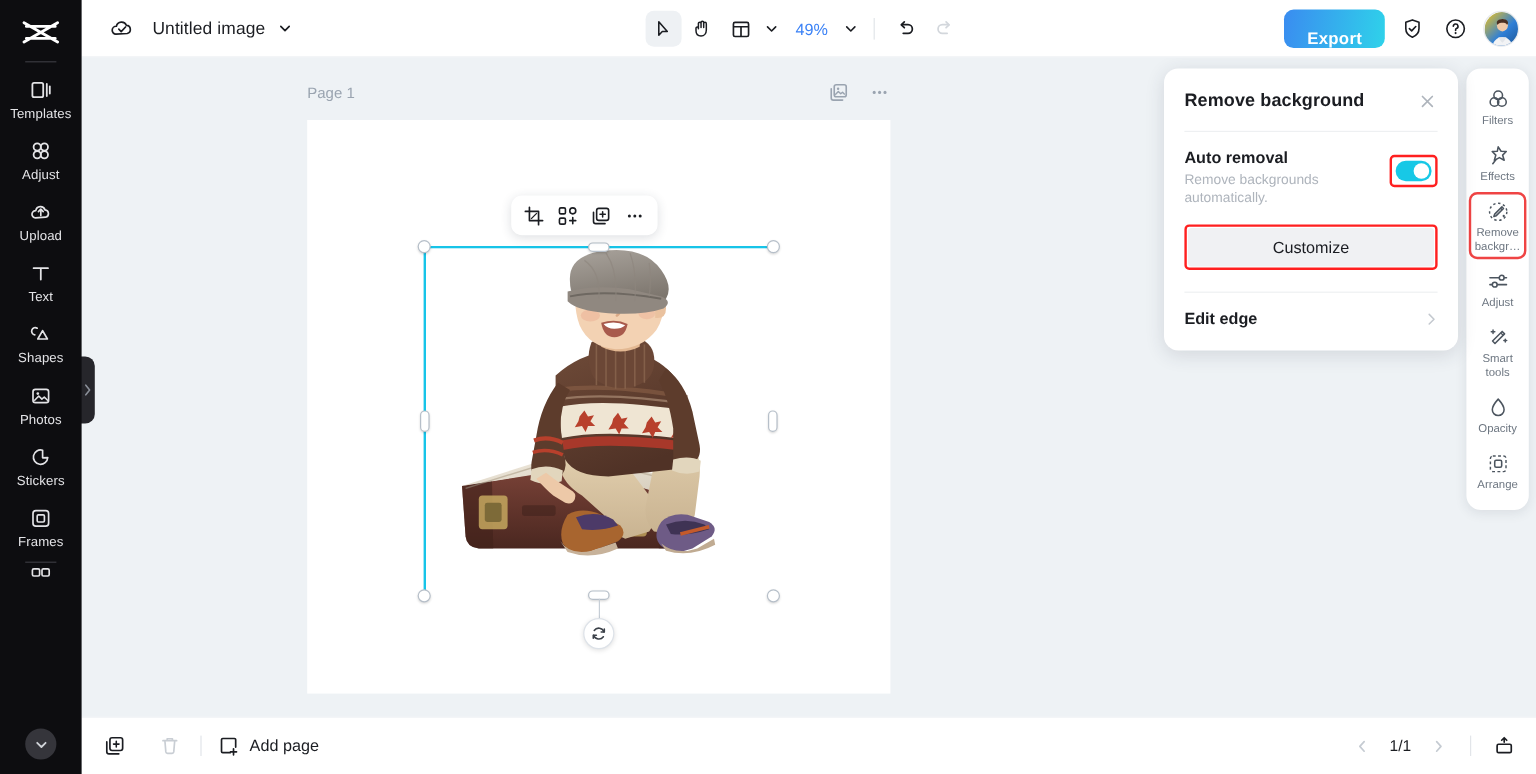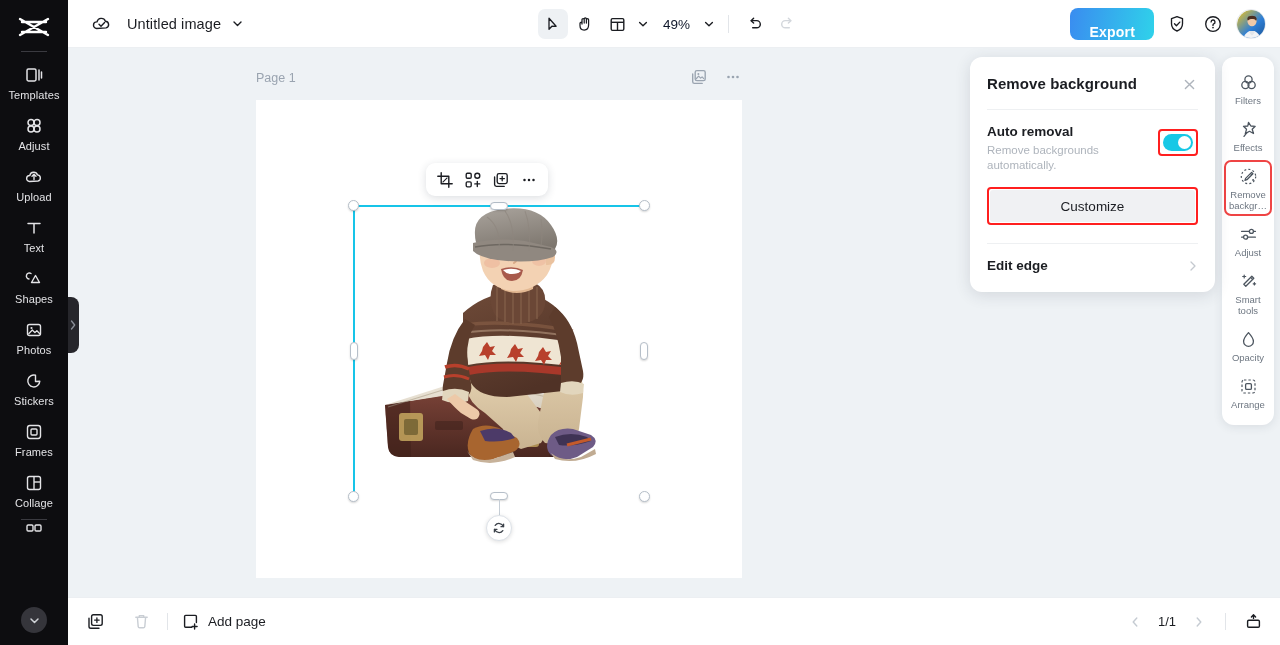--- a/index.html
+++ b/index.html
@@ -57,21 +57,21 @@
   .doc-caret { margin-left: 10px; cursor: pointer; display:flex; }
 
   .tb-center { position: absolute; left: 470px; top: 0; height: 48px; display: flex; align-items: center; gap: 2px; }
   .tb-btn {
     width: 30px; height: 30px; border-radius: 7px;
     display: flex; align-items: center; justify-content: center; cursor: pointer;
     background: transparent;
   }
   .tb-btn.active { background: #eef1f4; }
   .tb-caret { width: 17px; height: 26px; display: flex; align-items: center; justify-content: center; cursor: pointer; }
-  .zoom-val { font-size: 13.5px; color: #0f172a; margin-left: 10px; cursor: default; }
+  .zoom-val { font-size: 13.5px; color: #3b82f6; margin-left: 10px; cursor: default; }
   .tb-sep { width: 1px; height: 18px; background: #e2e5e9; margin: 0 9px; }
 
   .tb-right { position: absolute; right: 14px; top: 0; height: 48px; display: flex; align-items: center; gap: 10px; }
   .export-btn {
     height: 30px; padding: 16px 19px; border-radius: 8px; border: none;
     background: linear-gradient(100deg, #3a8cf0 0%, #2fd2ea 100%);
     color: #fff; font-size: 14px; font-weight: bold; letter-spacing: .2px;
     font-family: "Liberation Sans", sans-serif; cursor: pointer;
   }
   .icon-btn { width: 26px; height: 26px; display: flex; align-items: center; justify-content: center; cursor: pointer; }
@@ -298,30 +298,20 @@
     <div class="rail-item">
       <span class="ri-ico">
         <svg width="20" height="20" viewBox="0 0 20 20">
             <rect x="3.5" y="3.5" width="13" height="13" rx="2.4" stroke="#e3e3e6" stroke-width="1.4" fill="none"></rect>
             <rect x="7" y="7" width="6" height="6" rx="1" stroke="#e3e3e6" stroke-width="1.4" fill="none"></rect>
           </svg>
       </span>
       <span class="ri-lbl">Frames</span>
     </div>
 
-    <div class="rail-item">
-      <span class="ri-ico">
-        <svg width="20" height="20" viewBox="0 0 20 20">
-            <rect x="3.5" y="3.5" width="13" height="13" rx="2" stroke="#e3e3e6" stroke-width="1.4" fill="none"></rect>
-            <line x1="10" y1="3.5" x2="10" y2="16.5" stroke="#e3e3e6" stroke-width="1.4"></line>
-            <line x1="10" y1="9" x2="16.5" y2="9" stroke="#e3e3e6" stroke-width="1.4"></line>
-          </svg>
-      </span>
-      <span class="ri-lbl">Collage</span>
-    </div>
 
     <div class="rail-bottom-div"></div>
     <div class="rail-clip">
       <svg width="20" height="20" viewBox="0 0 20 20">
           <rect x="3" y="3" width="6" height="6" rx="1.2" stroke="#e3e3e6" stroke-width="1.4" fill="none"></rect>
           <rect x="11" y="3" width="6" height="6" rx="1.2" stroke="#e3e3e6" stroke-width="1.4" fill="none"></rect>
         </svg>
     </div>
     <div class="collapse-circle">
       <span>

